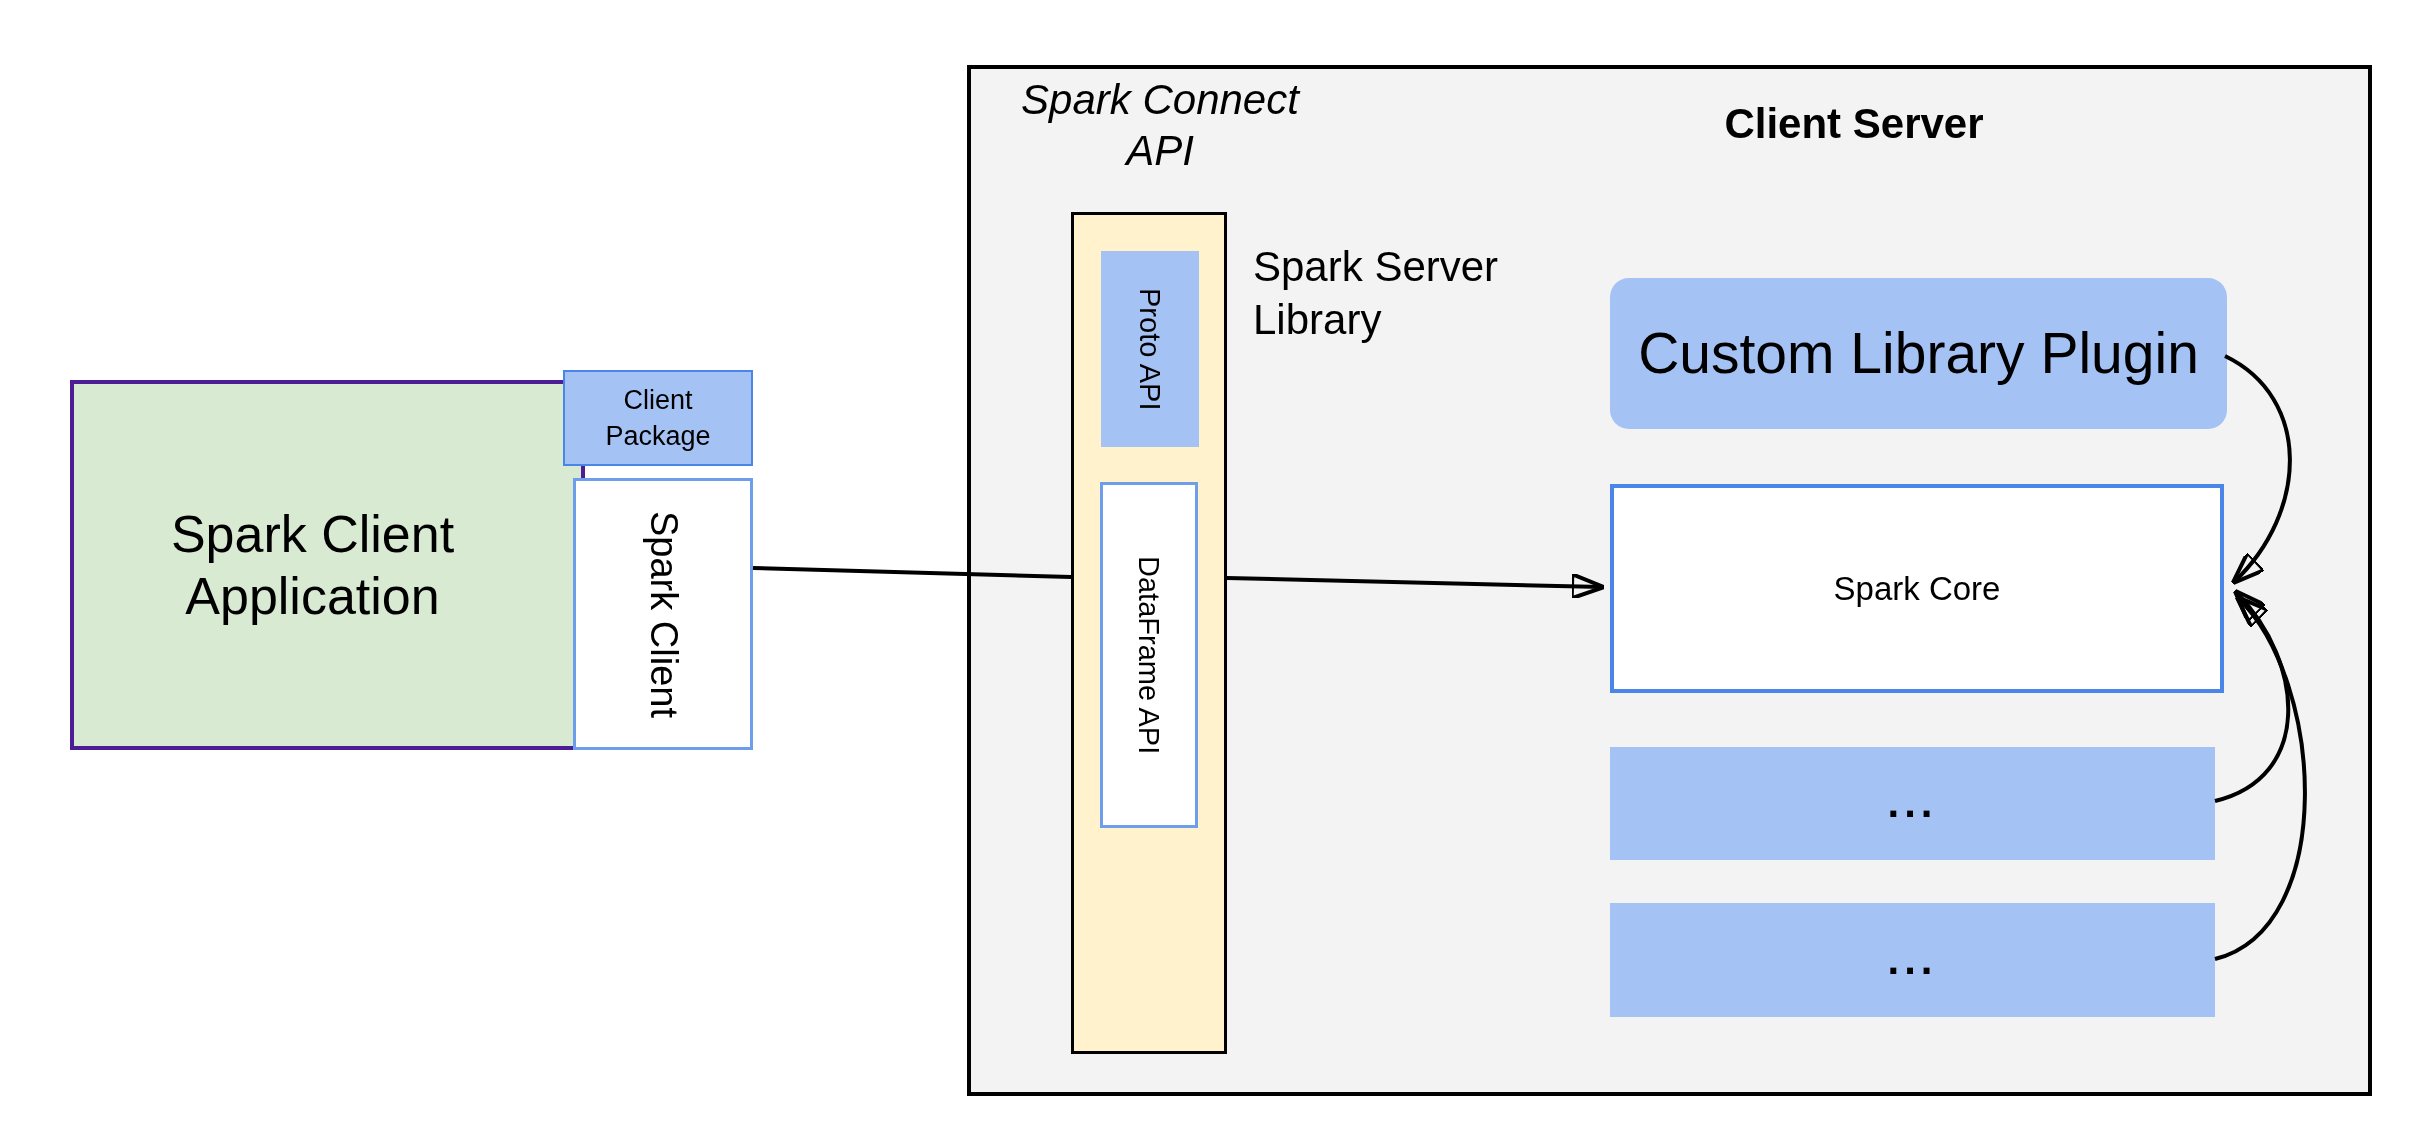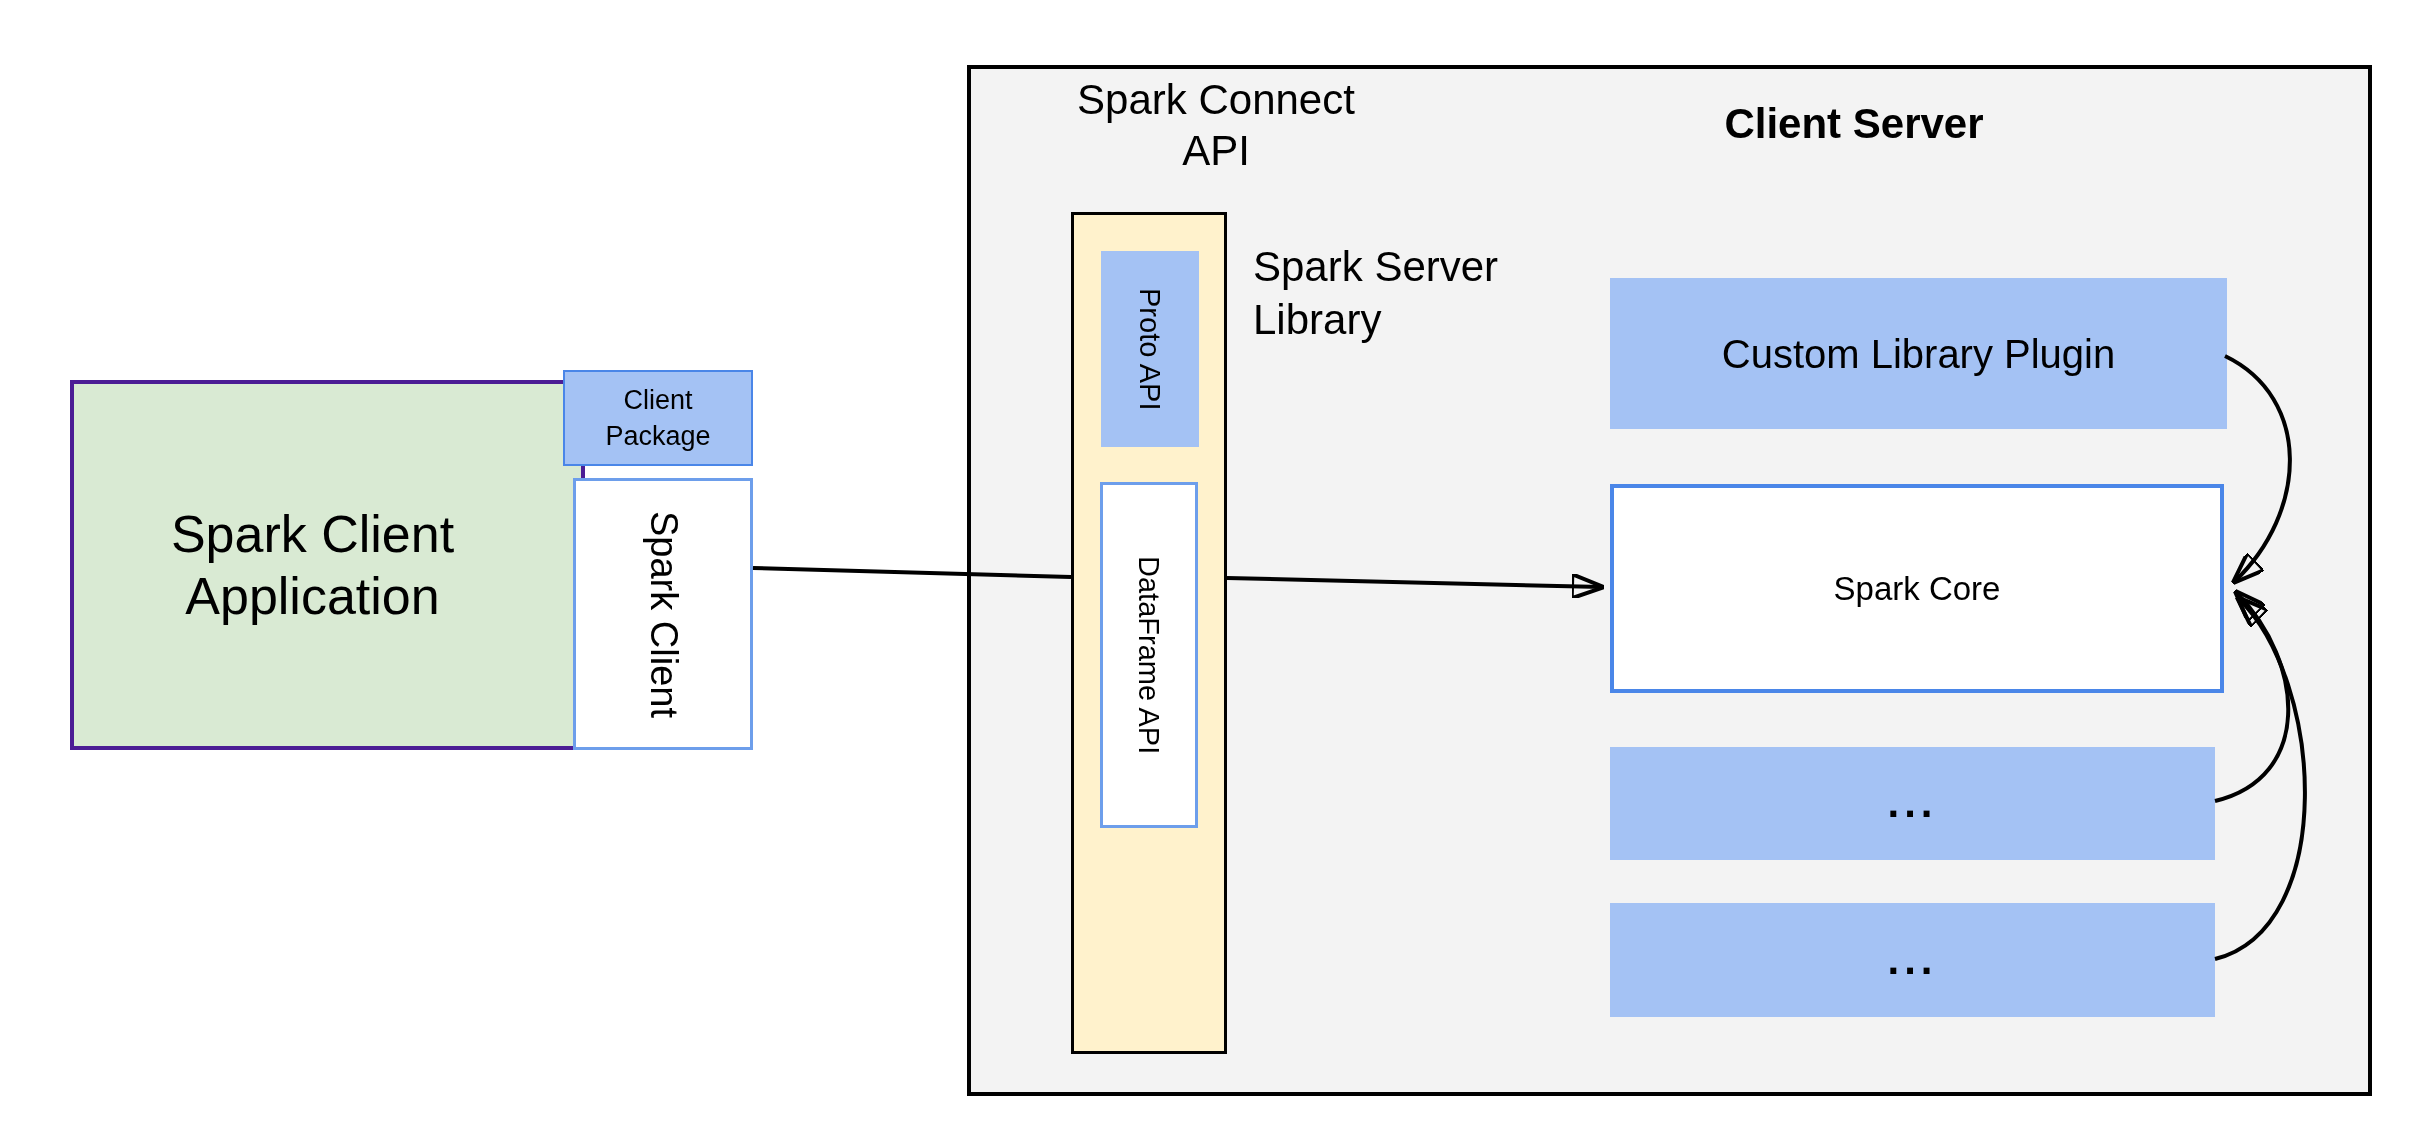--- a/index.html
+++ b/index.html
@@ -62,24 +62,25 @@
 
   
   .server-outer {
     left: 967px; top: 65px; width: 1405px; height: 1031px;
     background: var(--c-gray);
     border: 4px solid #000;
     z-index: 1;
   }
 
   .connect-api-label {
-    left: 1056px; top: 74px; width: 320px;
+    left: 1000px; top: 74px; width: 320px;
     font-size: 42px; line-height: 1.22;
     text-align: center;
     z-index: 2;
+    font-style: italic;
   }
 
   .server-title {
     left: 1654px; top: 100px; width: 400px;
     font-size: 42px; font-weight: bold;
     text-align: center;
     z-index: 2;
   }
 
   .connect-bar {
@@ -108,22 +109,23 @@
     left: 1253px; top: 240px; width: 310px;
     font-size: 42px; line-height: 1.27;
     text-align: left;
     z-index: 2;
   }
 
   
   .plugin-box {
     left: 1610px; top: 278px; width: 617px; height: 151px;
     background: var(--c-blue);
-    font-size: 40px;
-    z-index: 2;
+    font-size: 57px;
+    z-index: 2;
+    border-radius: 19px;
   }
 
   .core-box {
     left: 1610px; top: 484px; width: 614px; height: 209px;
     background: #fff;
     border: 4px solid var(--c-blue-border);
     font-size: 33px;
     z-index: 2;
   }
 

